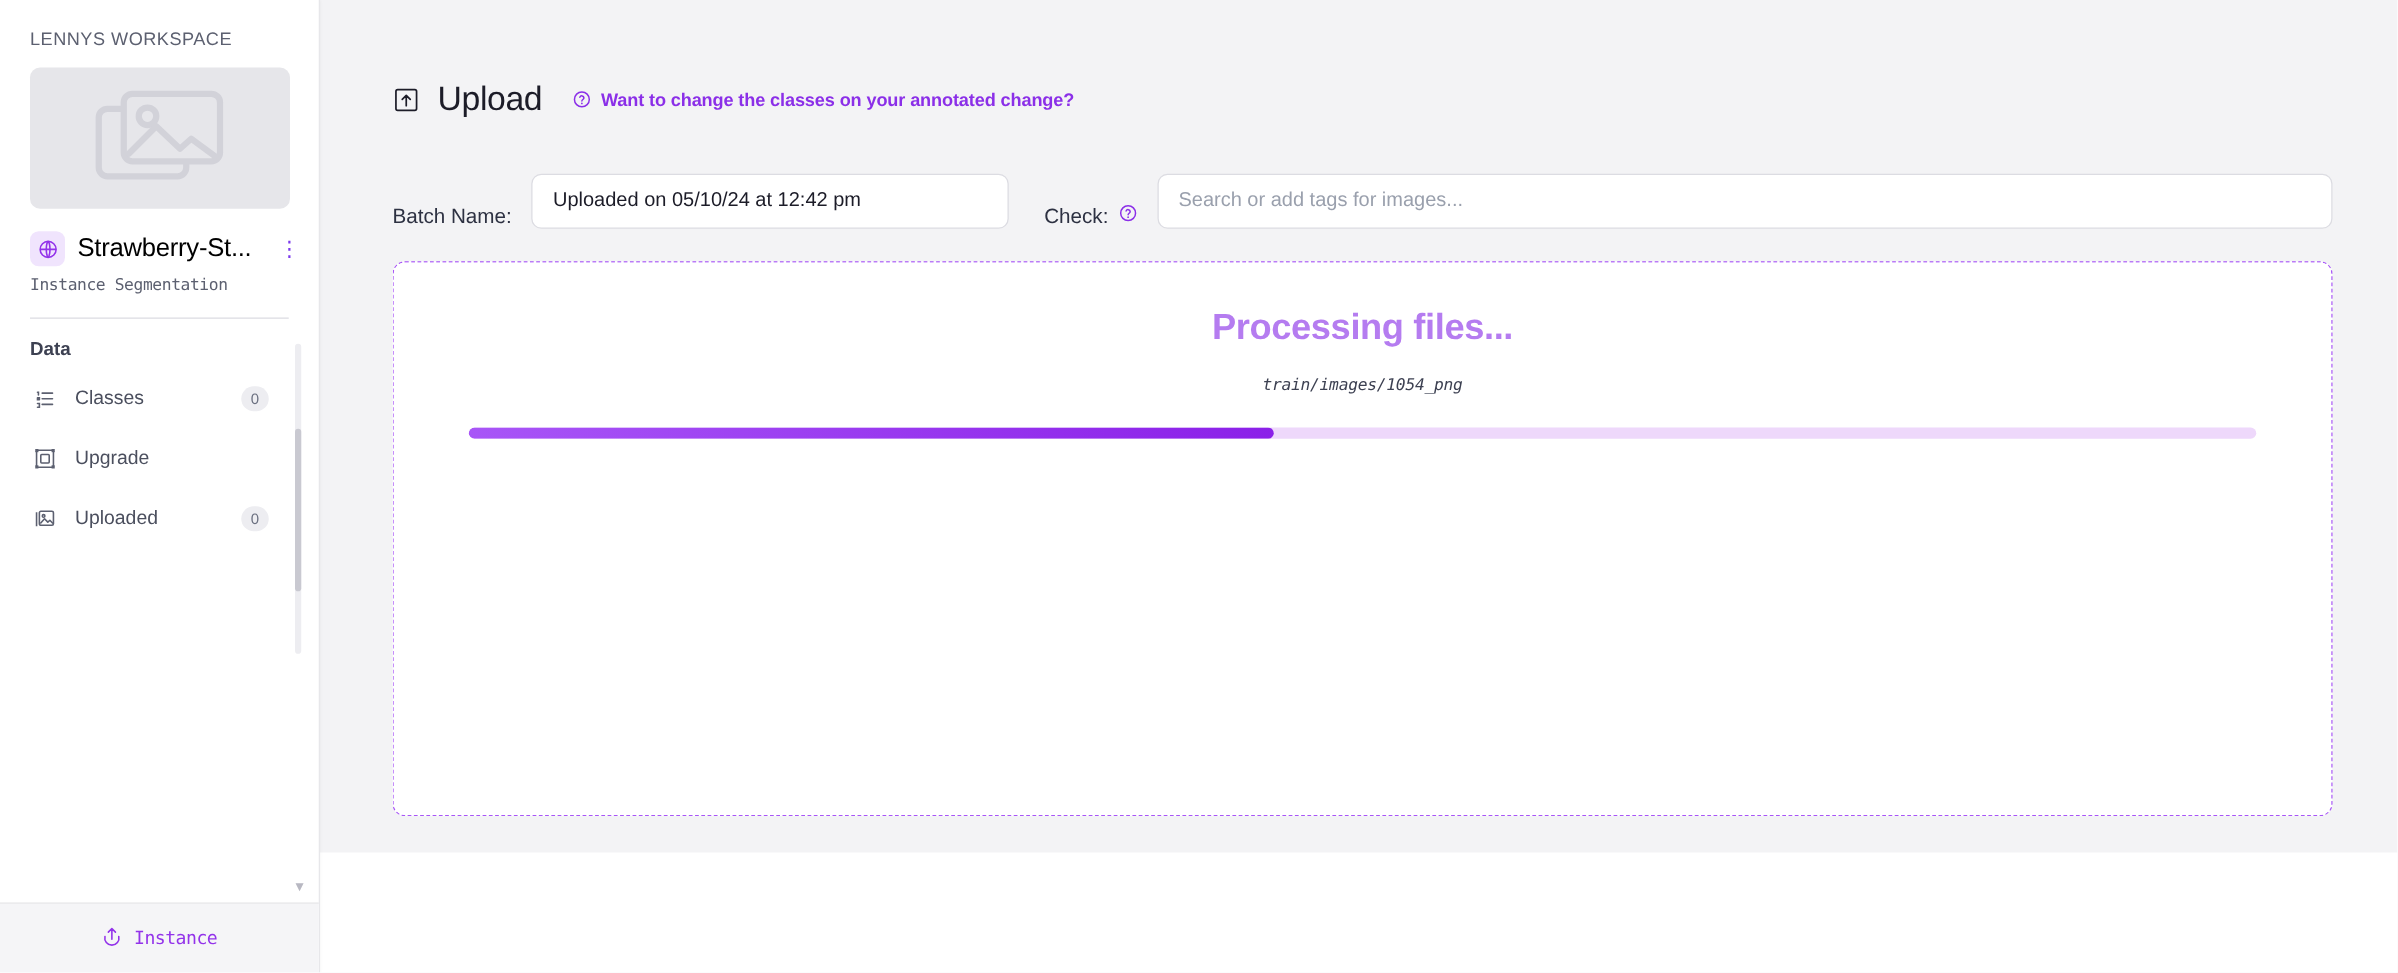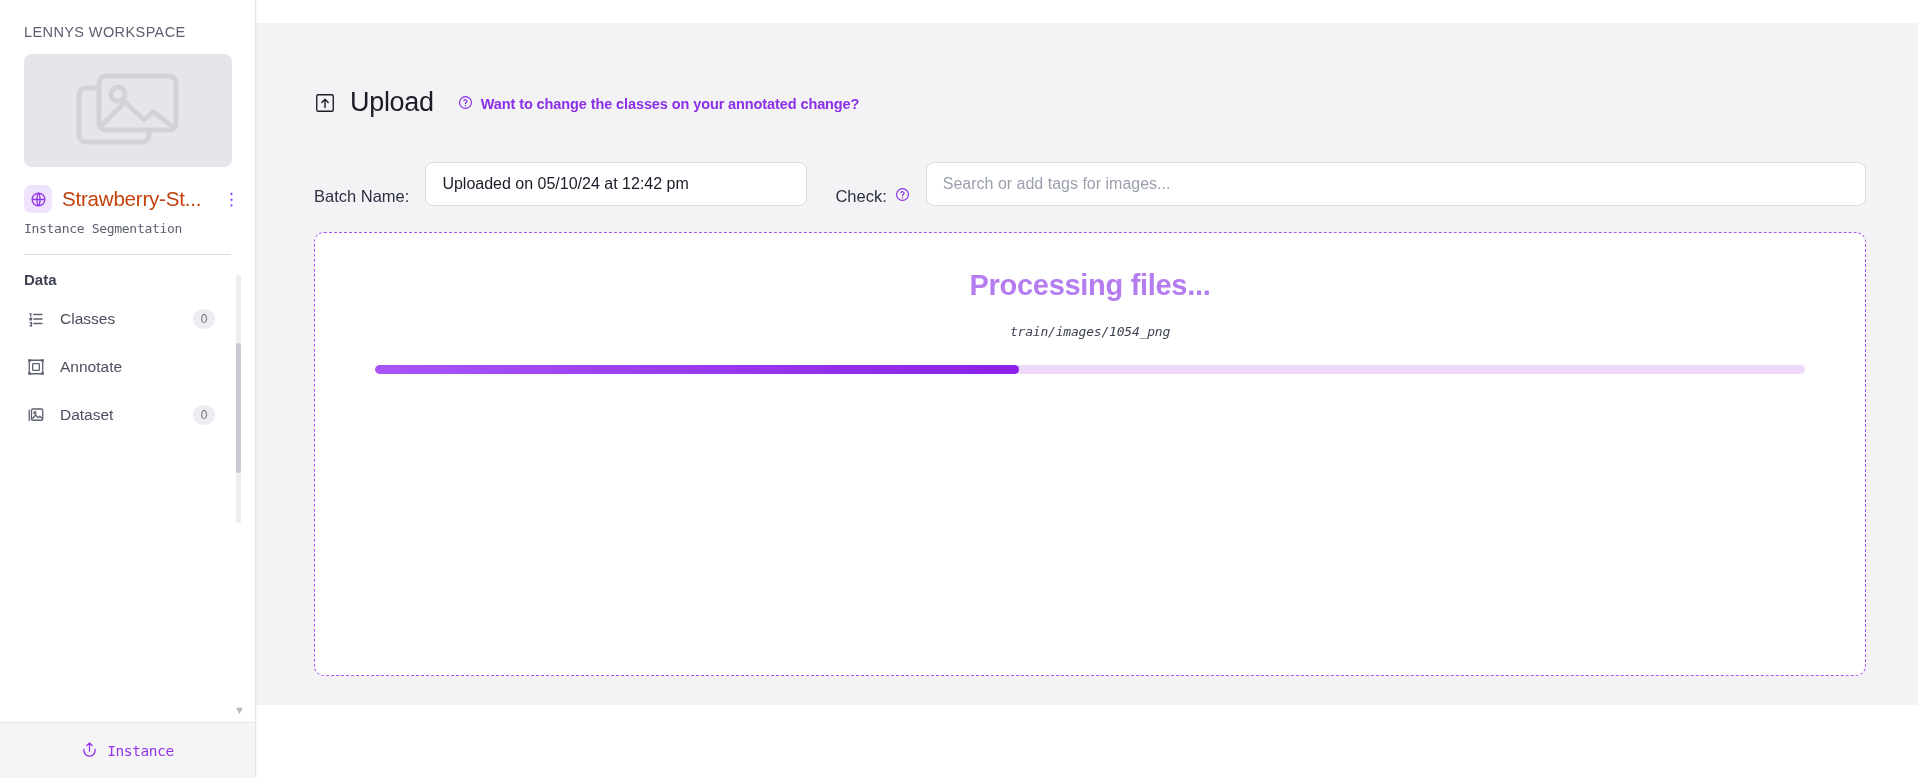--- a/index.html
+++ b/index.html
@@ -38,21 +38,21 @@
     display: flex; align-items: center;
     padding: 18px 18px 0 24px; gap: 10px;
   }
   .proj-badge {
     width: 28px; height: 28px; border-radius: 7px;
     background: #f0e4fd; display: flex;
     align-items: center; justify-content: center;
     flex: 0 0 28px;
   }
   .proj-name {
-    font-size: 20.5px; color: #c2410c; font-weight: 400;
+    font-size: 20.5px; color: #000000; font-weight: 400;
     letter-spacing: -0.2px; white-space: nowrap;
     overflow: hidden; flex: 1;
   }
   .proj-kebab {
     color: #7c3aed; font-size: 17px; line-height: 1;
     letter-spacing: 0; width: 14px; text-align: center;
     cursor: pointer; flex: 0 0 14px;
   }
   .proj-type {
     font-family: "DejaVu Sans Mono", monospace;
@@ -124,21 +124,20 @@
     font-family: "DejaVu Sans Mono", monospace;
     font-size: 14.5px; color: #9333ea; letter-spacing: -0.4px;
   }
 
   
   .main {
     flex: 1 1 auto; height: 682px;
     background: #f3f3f5;
     padding: 46px 52px 0 58px;
     overflow: hidden;
-    margin-top: 23px;
   }
   .page-head { display: flex; align-items: center; gap: 18px; }
   .page-head-ico { width: 22px; height: 22px; color: #1c1c28; display:flex; }
   .page-title {
     font-size: 27px; color: #1c1c28; font-weight: 400;
     letter-spacing: -0.3px; margin-left: -4px;
   }
   .help-link {
     display: flex; align-items: center; gap: 8px;
     color: #8b2fe8; font-size: 14.5px; font-weight: 700;
@@ -253,33 +252,33 @@
         <span class="nav-ico">
           <svg width="18" height="18" viewBox="0 0 24 24" fill="none" stroke="currentColor" stroke-width="1.7">
             <rect x="3" y="3" width="18" height="18" rx="1"></rect>
             <rect x="7.5" y="7.5" width="9" height="9" rx="1"></rect>
             <rect x="1.6" y="1.6" width="3.4" height="3.4" fill="currentColor" stroke="none"></rect>
             <rect x="19" y="1.6" width="3.4" height="3.4" fill="currentColor" stroke="none"></rect>
             <rect x="1.6" y="19" width="3.4" height="3.4" fill="currentColor" stroke="none"></rect>
             <rect x="19" y="19" width="3.4" height="3.4" fill="currentColor" stroke="none"></rect>
           </svg>
         </span>
-        <span class="nav-label">Annotate</span>
+        <span class="nav-label">Upgrade</span>
       </div>
 
       <div class="nav-item">
         <span class="nav-ico">
           <svg width="18" height="18" viewBox="0 0 24 24" fill="none" stroke="currentColor" stroke-width="1.7">
             <path d="M3 5v15"></path>
             <rect x="6" y="4" width="15" height="15" rx="1.6"></rect>
             <circle cx="10.5" cy="9" r="1.4"></circle>
             <path d="M7 17l4.5-5 3.5 3.6 2.2-2 3.3 3.4" stroke-linejoin="round"></path>
           </svg>
         </span>
-        <span class="nav-label">Dataset</span>
+        <span class="nav-label">Uploaded</span>
         <span class="nav-count">0</span>
       </div>
 
 
       <div class="nav-track"></div>
       <div class="nav-thumbb"></div>
       <div class="nav-caret">▼</div>
     </div>
 
     <div class="upgrade-bar">

